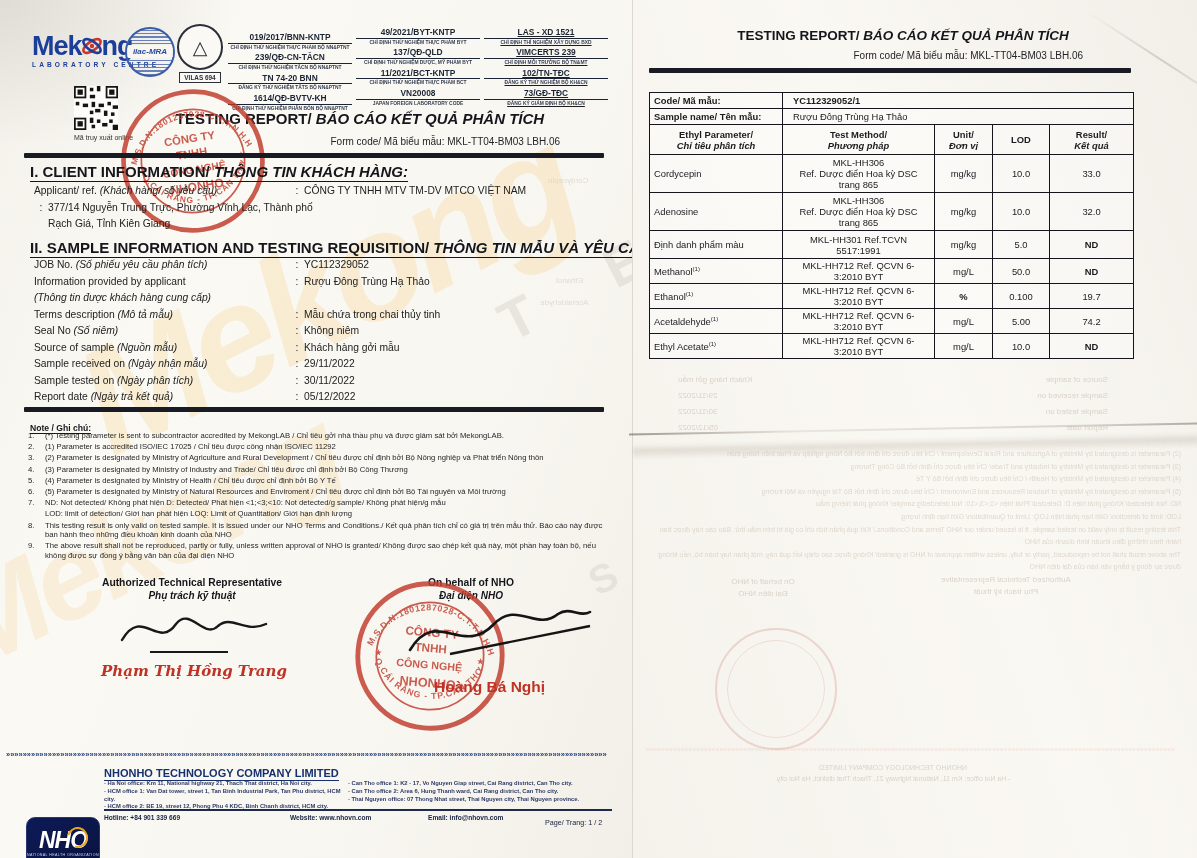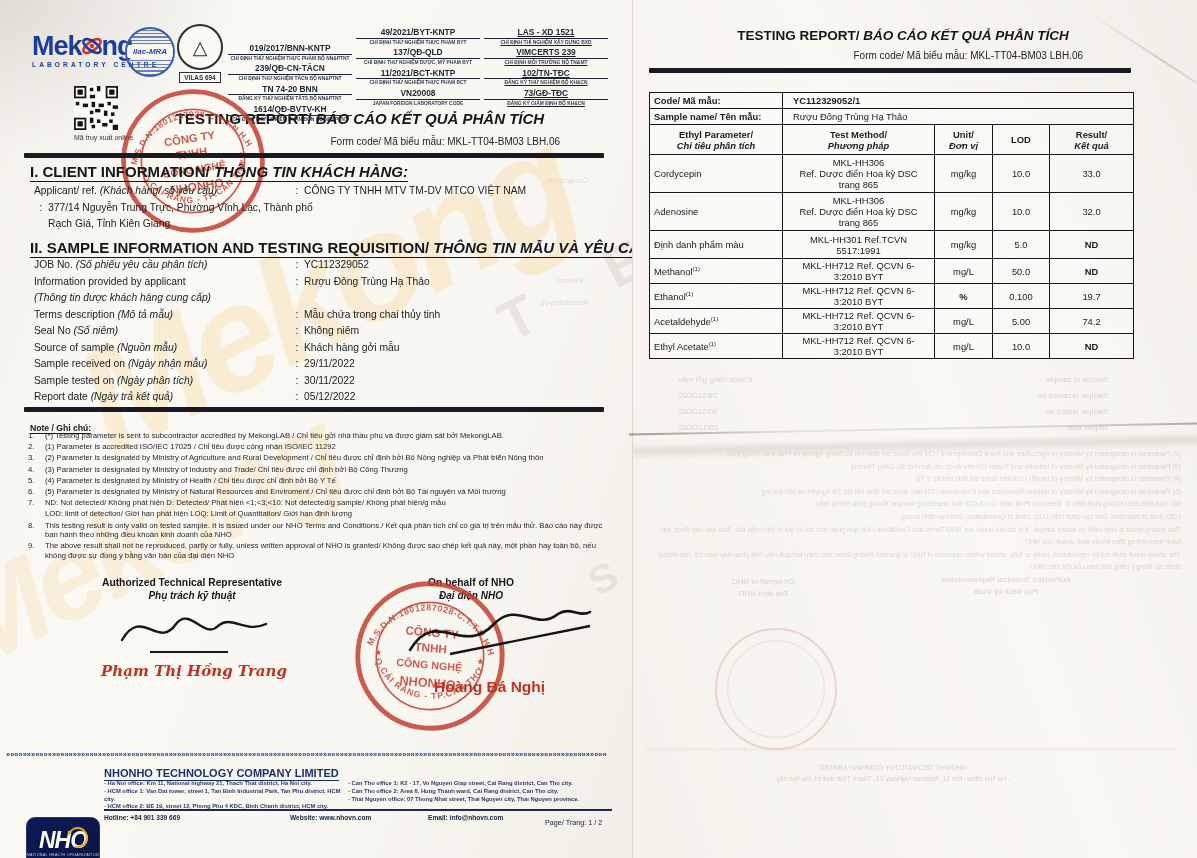--- a/index.html
+++ b/index.html
@@ -136,21 +136,21 @@
 
   <div class="abs ilac" style="left:125px;top:27px;">
     <div class="ilac-band">ilac-MRA</div>
   </div>
 
   <div class="abs" style="left:177px;top:24px;display:flex;flex-direction:column;align-items:center;gap:2px;">
     <div class="vilas-circ">△</div>
     <div class="vilas-box">VILAS 694</div>
   </div>
 
-  <div class="abs acc-col" style="left:228px;top:43px;">
+  <div class="abs acc-col" style="left:228px;top:32px;">
     <div class="acc-item">
         <span class="acc-code">019/2017/BNN-KNTP</span>
         <span class="acc-label">CHỈ ĐỊNH THỬ NGHIỆM THỰC PHẨM BỘ NN&amp;PTNT</span>
       </div>
     <div class="acc-item">
         <span class="acc-code">239/QĐ-CN-TĂCN</span>
         <span class="acc-label">CHỈ ĐỊNH THỬ NGHIỆM TĂCN BỘ NN&amp;PTNT</span>
       </div>
     <div class="acc-item">
         <span class="acc-code">TN 74-20 BNN</span>

